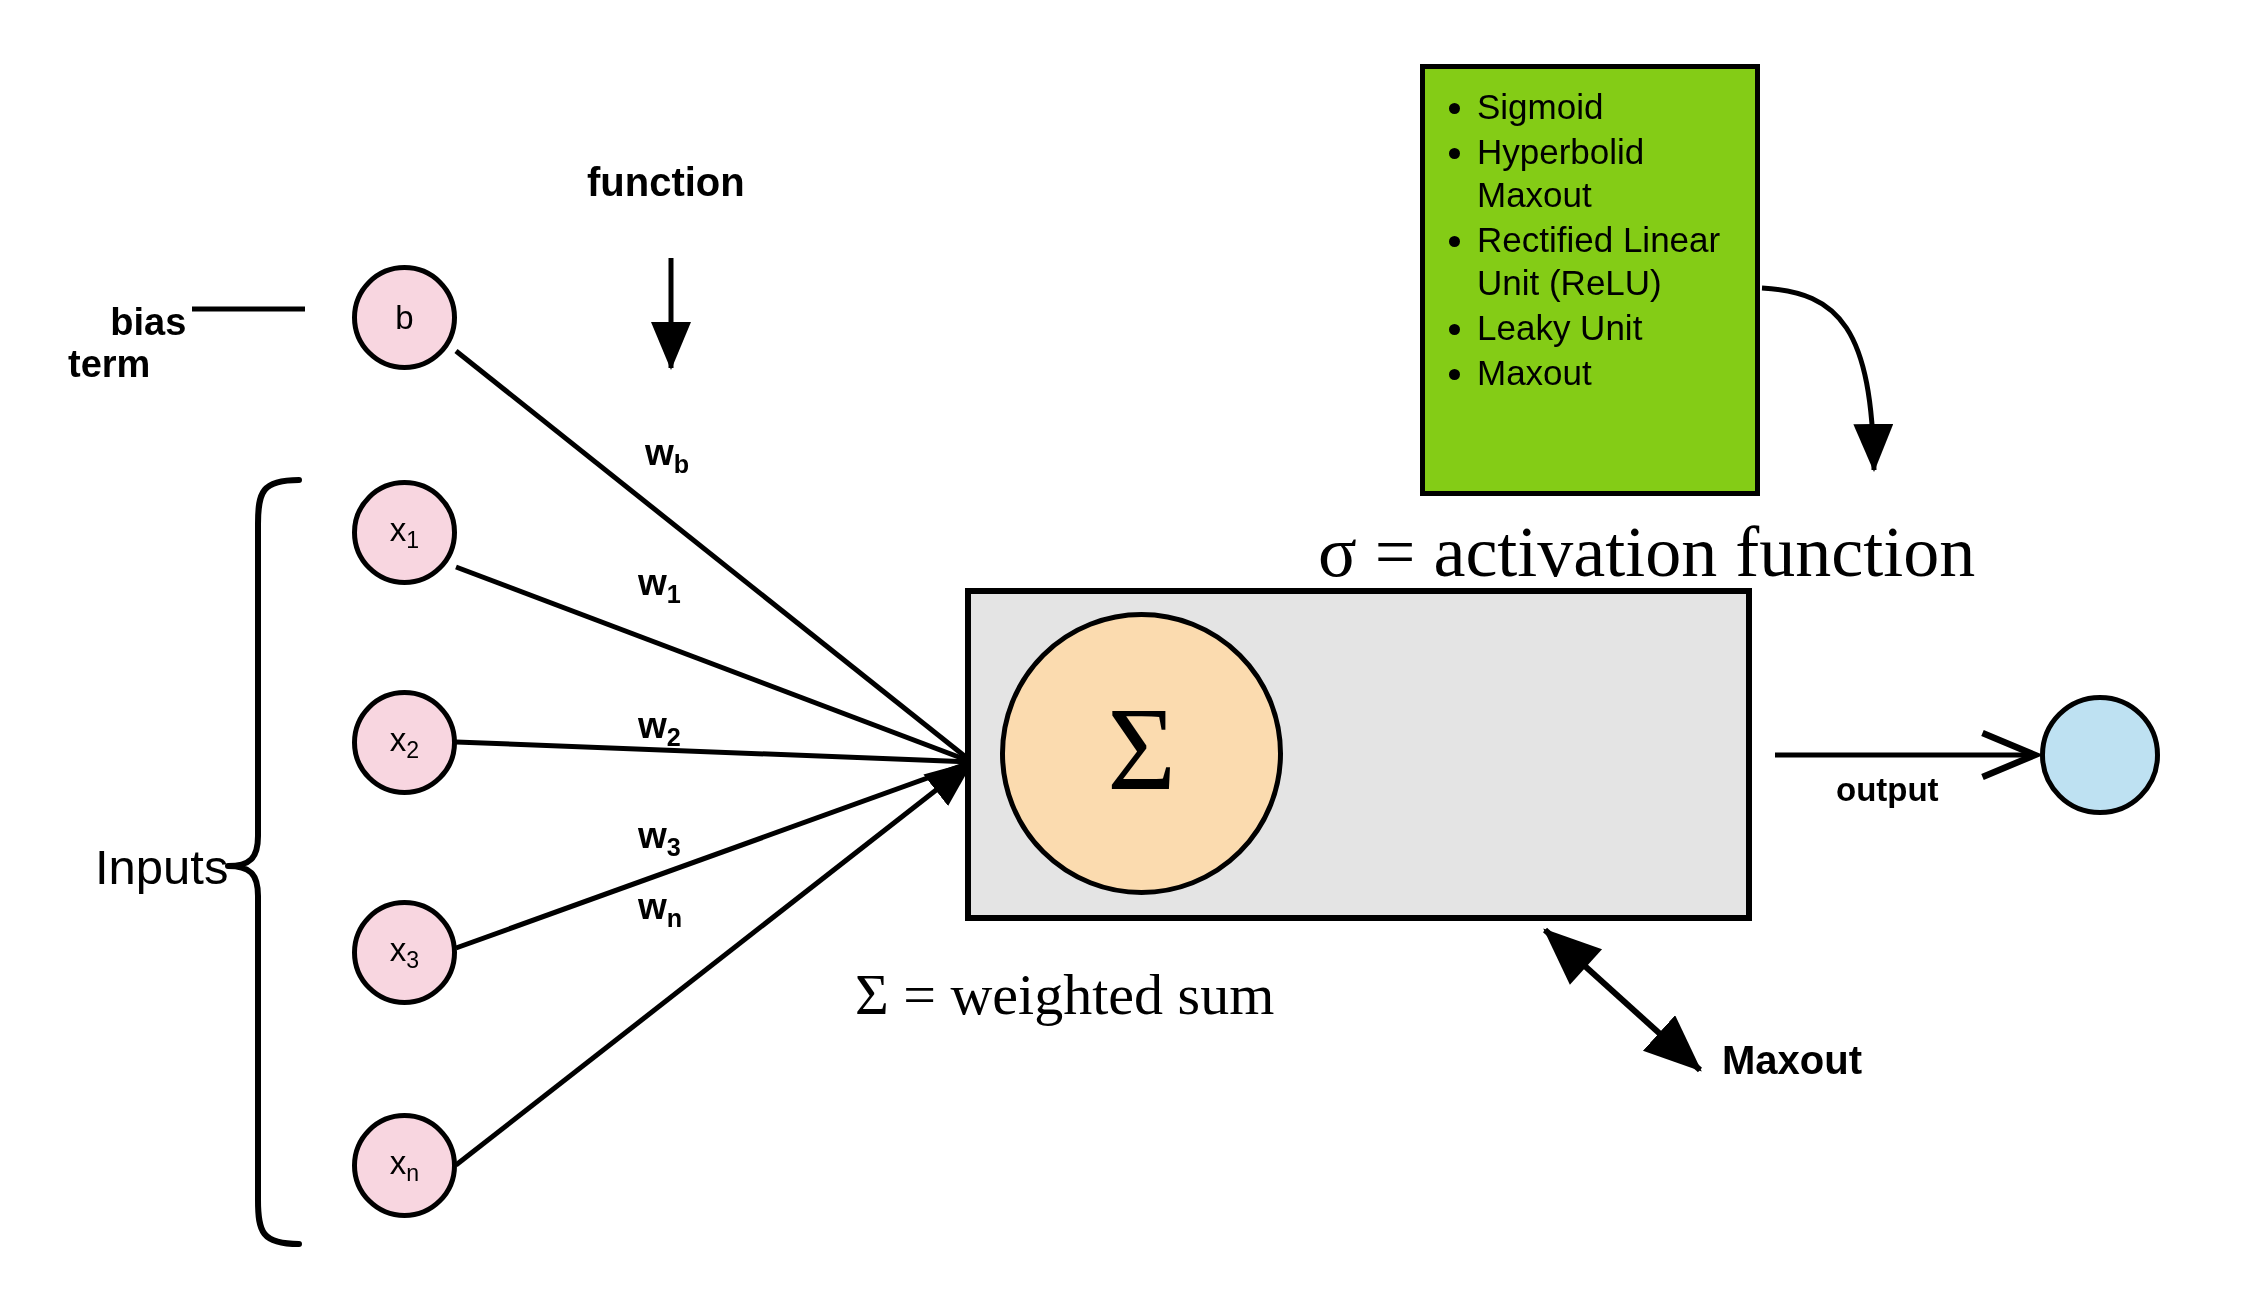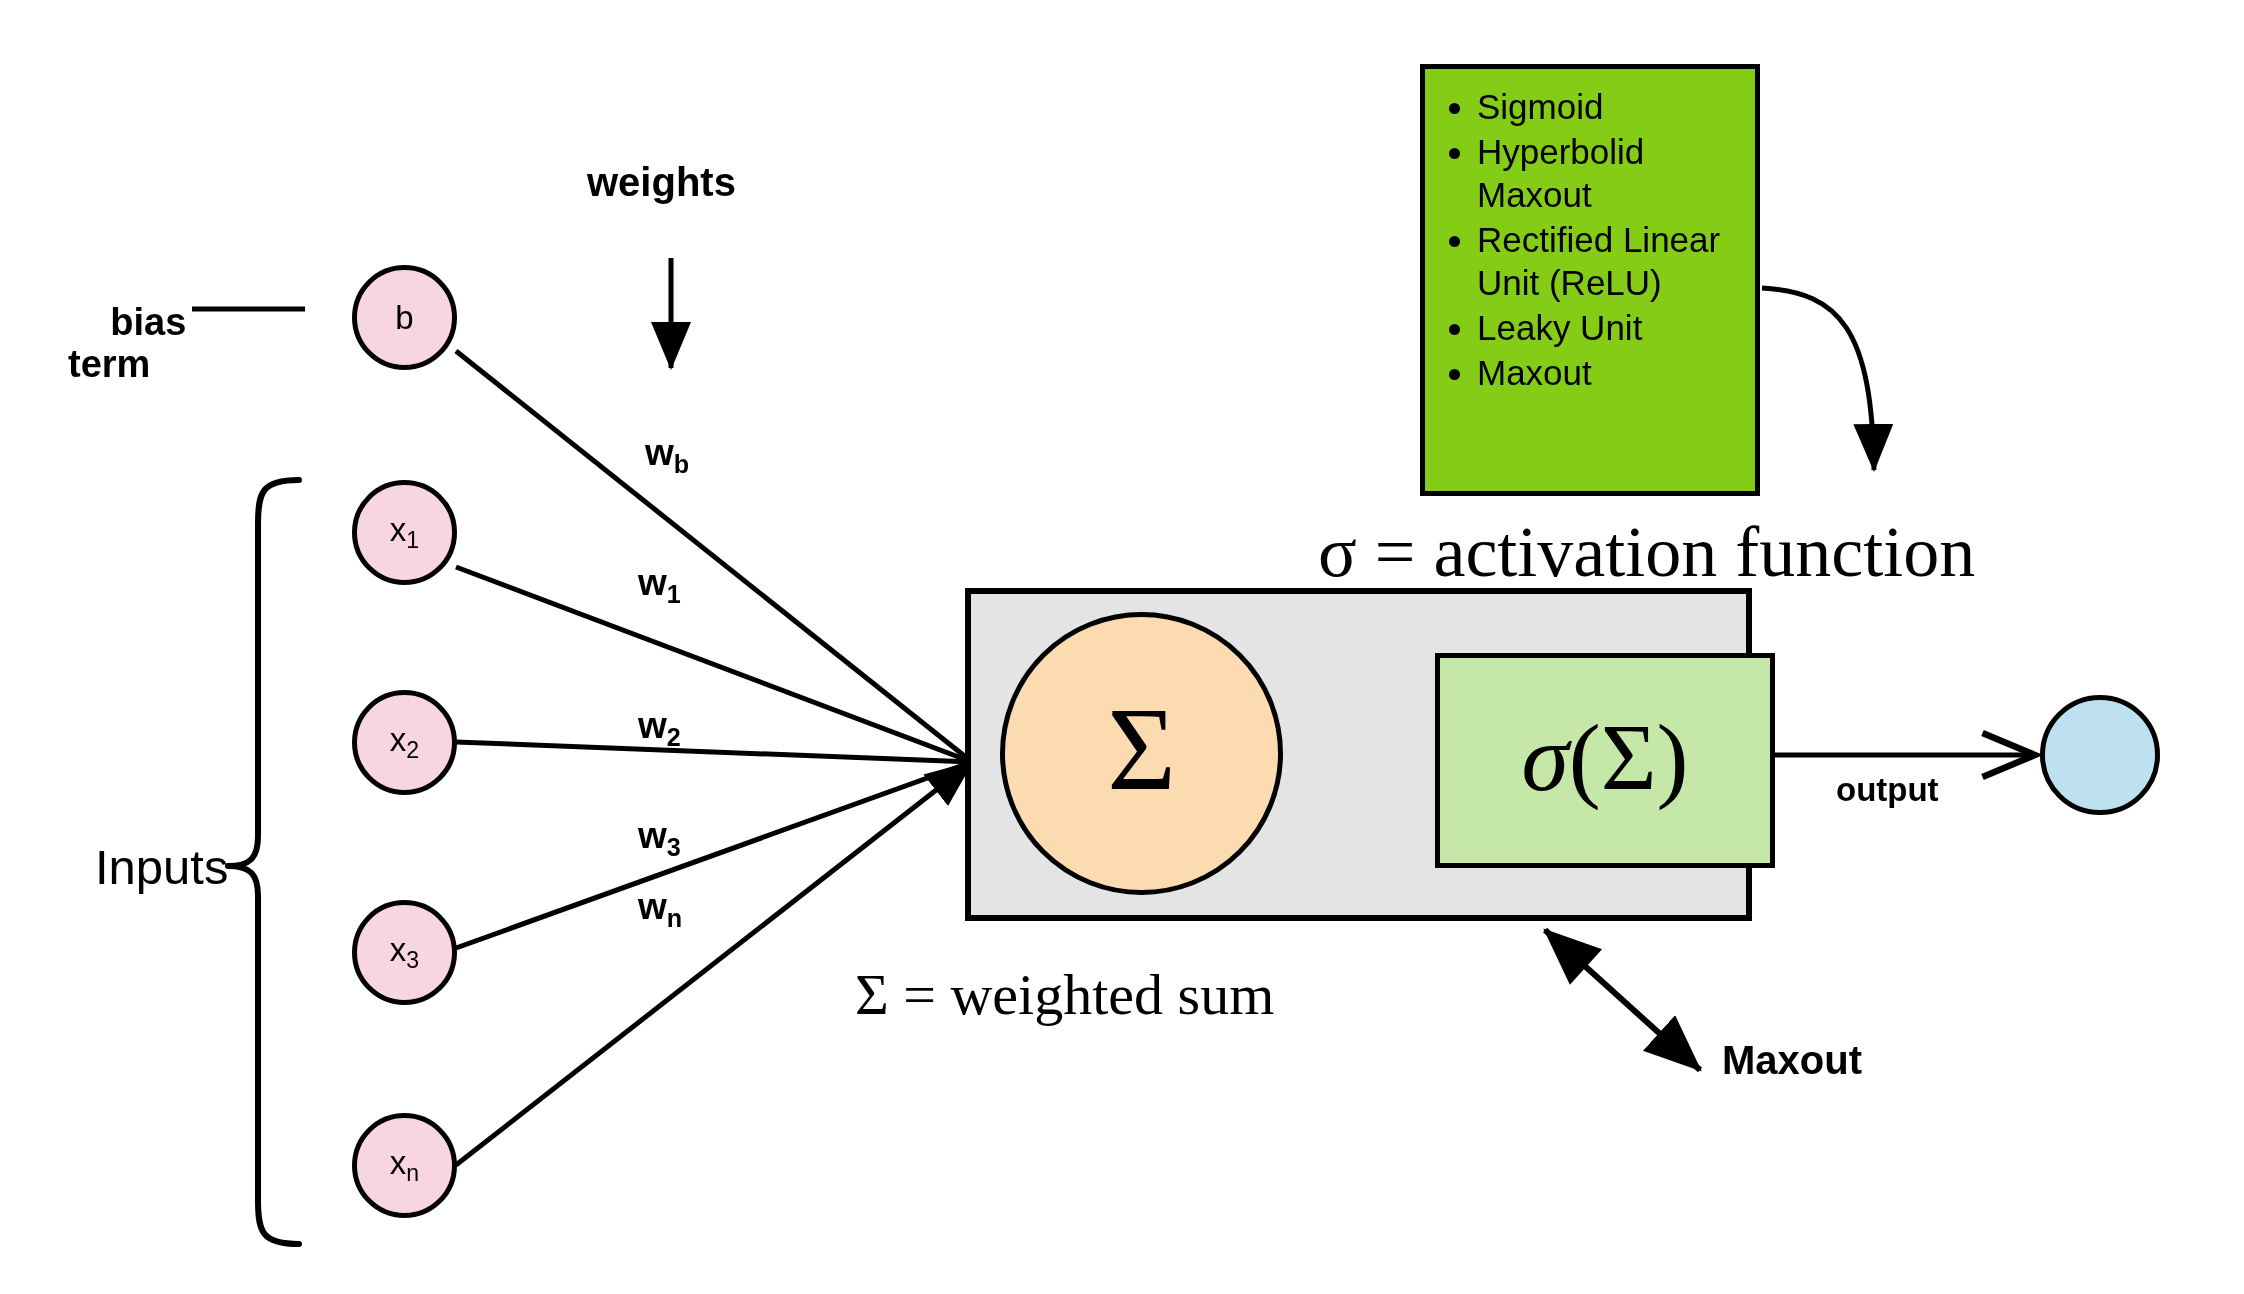--- a/index.html
+++ b/index.html
@@ -199,21 +199,21 @@
     <line x1="1545" y1="930" x2="1700" y2="1070" stroke="#000000" stroke-width="6" marker-end="url(#ah)" marker-start="url(#ah-back)"></line>
   </svg>
 
   <div class="lbl lbl-bold" style="left:68px; top:258px; font-size:38px;">
     <span>bias
 term</span>
   </div>
 
   <div class="lbl lbl-reg" style="left:95px; top:840px; font-size:49px;">Inputs</div>
 
-  <div class="lbl lbl-bold" style="left:587px; top:160px; font-size:40px;">weights</div>
+  <div class="lbl lbl-bold" style="left:587px; top:160px; font-size:40px;">function</div>
 
   <div class="node node-pink" style="left:352px; top:265px; width:105px; height:105px;">
     <span class="node-label"><span>b</span></span>
   </div>
 
   <div class="node node-pink" style="left:352px; top:480px; width:105px; height:105px;">
     <span class="node-label"><span>x</span><sub>1</sub></span>
   </div>
 
   <div class="node node-pink" style="left:352px; top:690px; width:105px; height:105px;">
@@ -253,23 +253,20 @@
   </div>
 
   <div class="lbl lbl-serif" style="left:1318px; top:512px; font-size:72px;">σ = activation function</div>
 
   <div id="neuron-box"></div>
 
   <div id="sum-circle">
     <span class="glyph">Σ</span>
   </div>
 
-  <div id="act-box">
-    <span class="glyph"><span>σ</span><span class="up">(</span><span class="up">Σ</span><span class="up">)</span></span>
-  </div>
 
   <div class="lbl lbl-serif" style="left:855px; top:942px; font-size:58px;margin-top:21px;">Σ = weighted sum</div>
 
   <div class="lbl lbl-bold" style="left:1836px; top:772px; font-size:33px;">output</div>
 
   <div class="lbl lbl-bold" style="left:1722px; top:1038px; font-size:40px;">Maxout</div>
 
 </div>
 
 </body></html>

